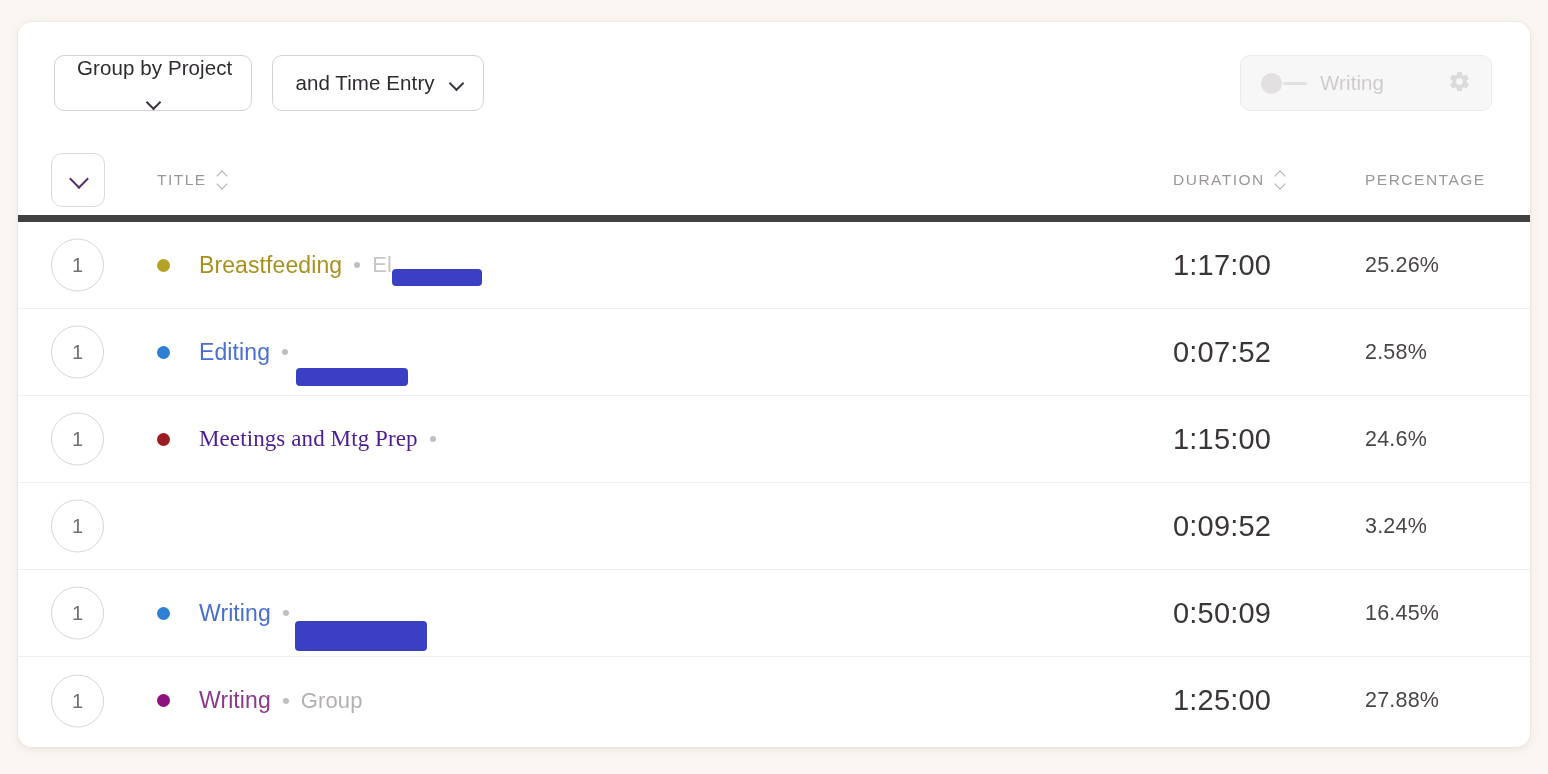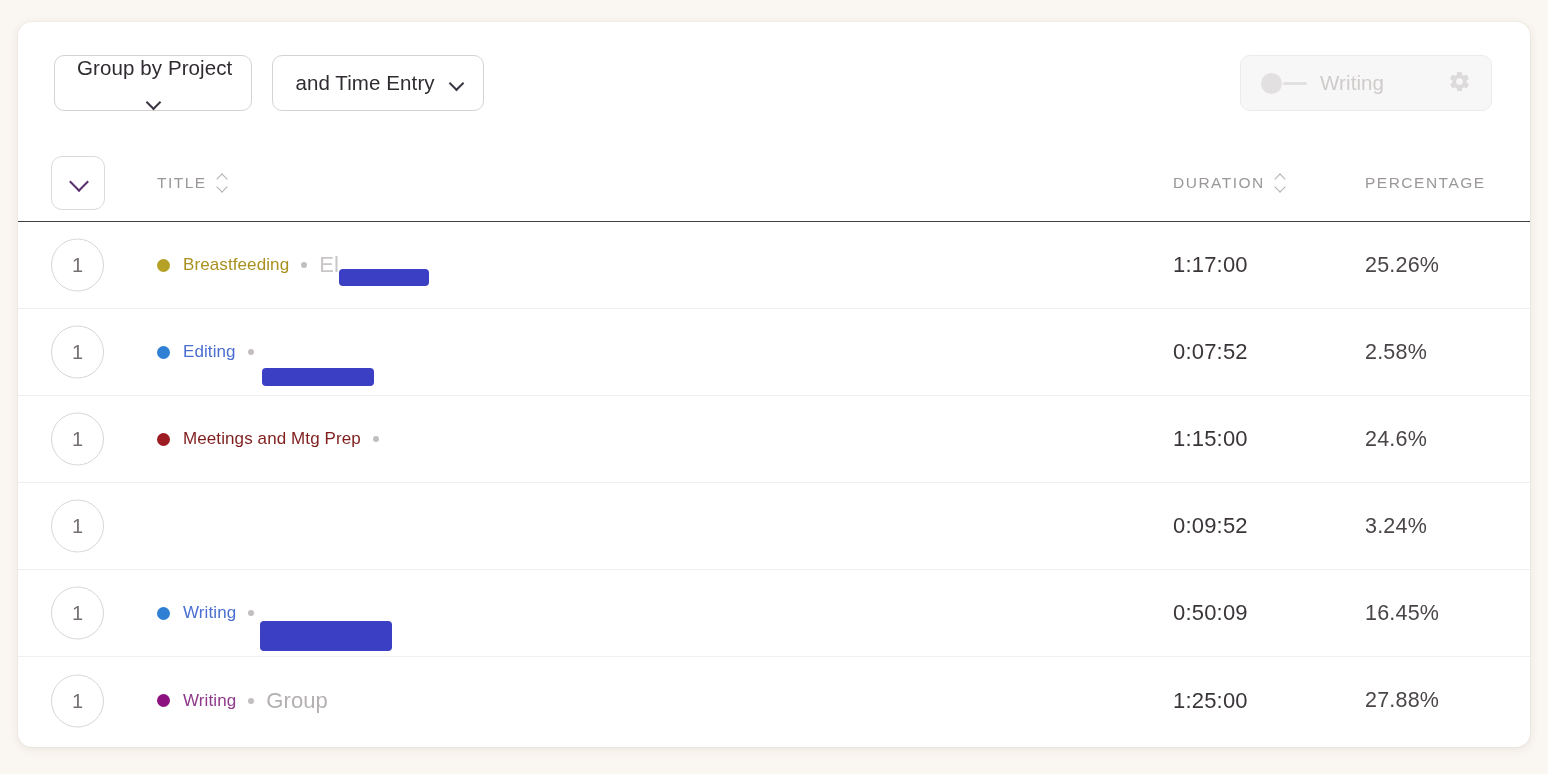--- a/index.html
+++ b/index.html
@@ -114,21 +114,21 @@
     color: #cfcbcb;
     letter-spacing: .1px;
     flex: 1;
   }
   .gear { flex: none; opacity: .85; }
 
   
   .thead {
     position: relative;
     height: 78px;
-    border-bottom: 1px solid #404040;
+    border-bottom: 7px solid #404040;
   }
 
   .expand-btn {
     position: absolute;
     left: 33px; top: 50%;
     transform: translateY(-50%);
     width: 54px; height: 54px;
     border: 1px solid #dddada;
     border-radius: 11px;
     background: #fff;
@@ -207,21 +207,21 @@
     align-items: center;
     white-space: nowrap;
   }
   .dot {
     width: 13px; height: 13px;
     border-radius: 50%;
     display: inline-block;
     margin-right: 13px;
     flex: none;
   }
-  .name { font-size: 17px; letter-spacing: .1px; }
+  .name { font-size: 23px; letter-spacing: .1px; margin-left: 16px; }
   .sep-dot {
     width: 6px; height: 6px;
     border-radius: 50%;
     background: #c3bfc1;
     margin: 0 12px;
     flex: none;
     display: inline-block;
   }
   .sub {
     font-size: 22px;
@@ -232,21 +232,21 @@
   .sub.redacted .scribble {
     position: absolute;
     left: -4px;
     background: #3b3fc4;
     border-radius: 4px;
   }
 
   .cell-duration {
     position: absolute;
     left: 1155px;
-    font-size: 22px;
+    font-size: 29px;
     color: #3a3539;
     letter-spacing: .2px;
   }
   .cell-pct {
     position: absolute;
     left: 1347px;
     font-size: 21.5px;
     color: #4a4549;
     letter-spacing: .2px;
   }
@@ -325,21 +325,21 @@
               <span class="scribble" style="width: 112px; height: 18px; top: 16px; left: -4px;"></span>
             </span>
           </div>
           <div class="cell-duration">0:07:52</div>
           <div class="cell-pct">2.58%</div>
         </div>
         <div class="row">
           <div class="badge">1</div>
           <div class="cell-title">
             <span class="dot" style="background: rgb(157, 27, 34);"></span>
-            <span class="name" style="color: #7f1d1d;">Meetings and Mtg Prep</span>
+            <span class="name" style="color: #4c1d95; font-family: Liberation Serif, serif;">Meetings and Mtg Prep</span>
             <span class="sep-dot"></span>
           </div>
           <div class="cell-duration">1:15:00</div>
           <div class="cell-pct">24.6%</div>
         </div>
         <div class="row">
           <div class="badge">1</div>
           <div class="cell-duration">0:09:52</div>
           <div class="cell-pct">3.24%</div>
         </div>

